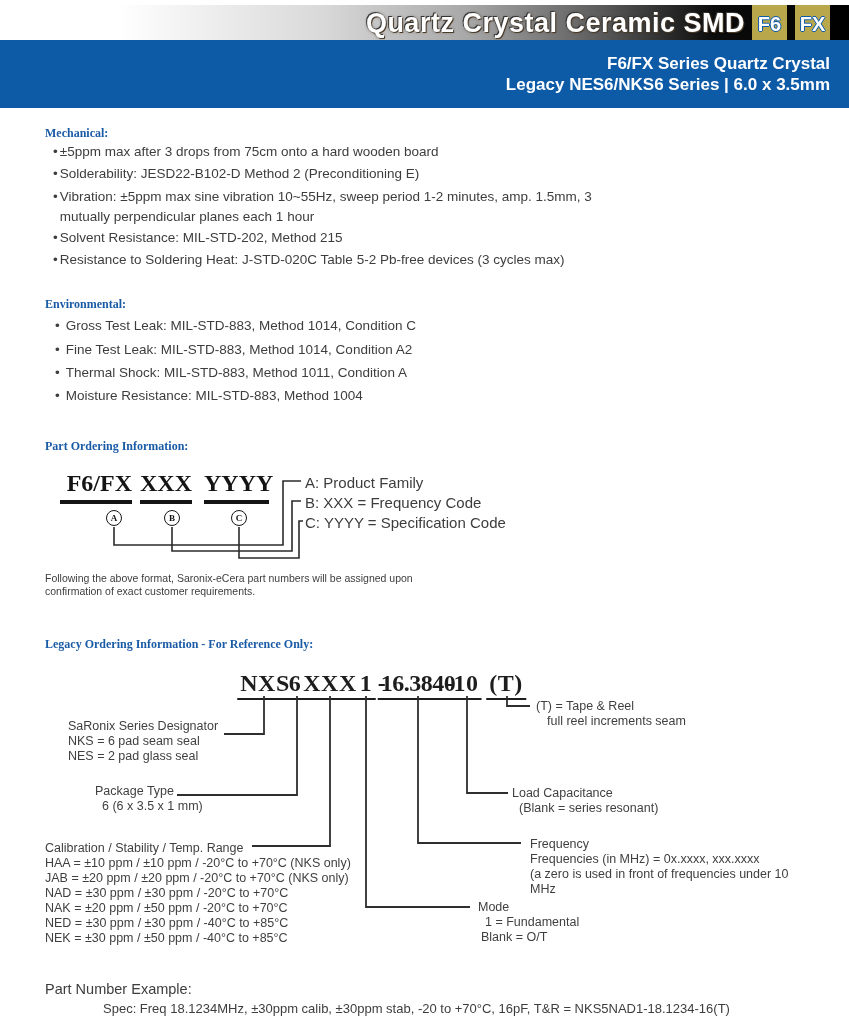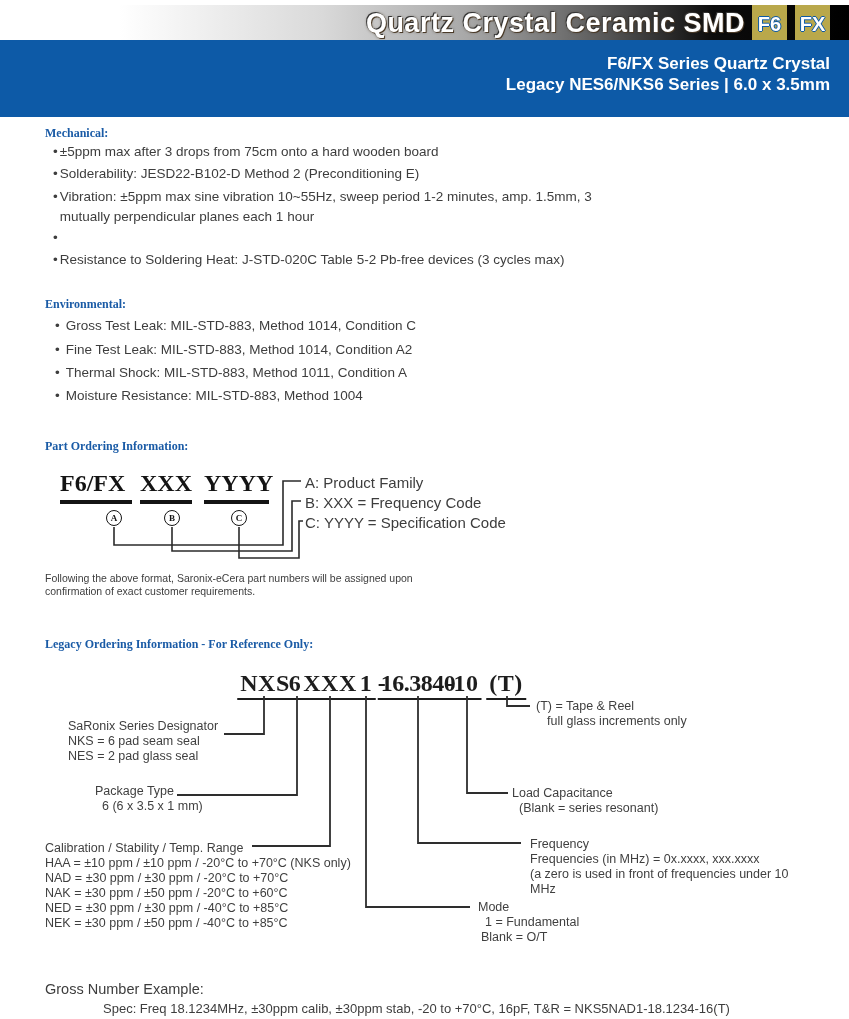--- a/index.html
+++ b/index.html
@@ -10,38 +10,38 @@
   .grad-band { position:absolute; left:0; top:5px; width:849px; height:35px;
     background:linear-gradient(90deg,#ffffff 0%,#ffffff 14%,#d9d9d9 38%,#a8a8a8 55%,#5f5f5f 70%,#0c0c0c 84%,#000 100%); }
   .hdr-title { position:absolute; top:8px; right:104px; font-size:27px; font-weight:bold;
     color:#ffffff; letter-spacing:.5px;
     text-shadow:1px 1px 0 #4a3a28, -1px -1px 0 #333, 0 0 3px rgba(50,35,15,.7);margin-left:16px; }
   .badge { position:absolute; top:5px; width:35px; height:38px; background:#b9a84b;
     display:flex; align-items:center; justify-content:center;
     font-size:20px; font-weight:bold; color:#ffffff;
     text-shadow:1px 0 0 #0d5aa7,-1px 0 0 #0d5aa7,0 1px 0 #0d5aa7,0 -1px 0 #0d5aa7; }
   .badge.f6 { left:752px; } .badge.fx { left:795px; }
-  .blue-bar { position:absolute; left:0; top:40px; width:849px; height:77px; background:#0d5aa7;
+  .blue-bar { position:absolute; left:0; top:40px; width:849px; height:68px; background:#0d5aa7;
     color:#ffffff; font-weight:bold; font-size:17px; line-height:21px;
     text-align:right; padding:13px 19px 0 0; }
 
   
   .sec-head { position:absolute; left:45px; font-family:"Liberation Serif", serif;
     font-weight:bold; font-size:12px; color:#1a5ba6; }
 
   
   .bullet-item { position:absolute; display:flex; color:#3d3d3d; font-size:13.5px; line-height:20px; }
   .bullet-item .blt { flex:0 0 auto; }
   .bullet-item .txt { white-space:pre-line; }
   .mech .blt { margin-right:2px; }
   .env  .blt { margin-right:6px; }
 
   
   .po-seg { position:absolute; top:470px; font-family:"Liberation Serif", serif; font-weight:bold;
-    font-size:24px; color:#141414; text-align:left; border-bottom:4px solid #141414;
+    font-size:24px; color:#141414; text-align:right; border-bottom:4px solid #141414;
     padding-bottom:3px; white-space:nowrap; }
   .po-circle { position:absolute; width:16px; height:16px; border:1.7px solid #141414; border-radius:50%;
     display:flex; align-items:center; justify-content:center;
     font-family:"Liberation Serif", serif; font-size:9px; font-weight:bold; color:#141414; background:#fff; }
   .po-legend { position:absolute; left:305px; font-size:15px; color:#3d3d3d; white-space:nowrap; }
   .note { position:absolute; left:45px; font-size:10.5px; color:#3d3d3d; line-height:12.5px; }
 
   
   .lg-seg { position:absolute; top:670px; transform:translateX(-50%); white-space:nowrap;
     font-family:"Liberation Serif", serif; font-weight:bold; font-size:24px; color:#1d1d1d;
@@ -79,20 +79,21 @@
     <span class="blt">•</span>
     <span class="txt">Solderability: JESD22-B102-D Method 2 (Preconditioning E)</span>
   </div>
   <div class="bullet-item mech" style="left:53px; top:187px; width:680px;">
     <span class="blt">•</span>
     <span class="txt">Vibration: ±5ppm max sine vibration 10~55Hz, sweep period 1-2 minutes, amp. 1.5mm, 3
 mutually perpendicular planes each 1 hour</span>
   </div>
   <div class="bullet-item mech" style="left:53px; top:228px; width:660px;">
     <span class="blt">•</span>
+    <span class="txt">Solvent Resistance: MIL-STD-202, Method 215</span>
   </div>
   <div class="bullet-item mech" style="left:53px; top:250px; width:680px;">
     <span class="blt">•</span>
     <span class="txt">Resistance to Soldering Heat: J-STD-020C Table 5-2 Pb-free devices (3 cycles max)</span>
   </div>
 
   <div class="sec-head" style="top:297px;">Environmental:</div>
   <div class="bullet-item env" style="left:55px; top:316px;">
     <span class="blt">•</span>
     <span class="txt">Gross Test Leak: MIL-STD-883, Method 1014, Condition C</span>
@@ -168,22 +169,23 @@
   </div>
 
   <div class="lbl" style="left:95px; top:784px;">
     <div>Package Type</div>
     <div class="ind">6 (6 x 3.5 x 1 mm)</div>
   </div>
 
   <div class="lbl" style="left:45px; top:841px;">
     <div>Calibration / Stability / Temp. Range</div>
     <div>HAA = ±10 ppm / ±10 ppm / -20°C to +70°C (NKS only)</div>
+    <div>JAB = ±20 ppm / ±20 ppm / -20°C to +70°C (NKS only)</div>
     <div>NAD = ±30 ppm / ±30 ppm / -20°C to +70°C</div>
-    <div>NAK = ±30 ppm / ±50 ppm / -20°C to +60°C</div>
+    <div>NAK = ±20 ppm / ±50 ppm / -20°C to +70°C</div>
     <div>NED = ±30 ppm / ±30 ppm / -40°C to +85°C</div>
     <div>NEK = ±30 ppm / ±50 ppm / -40°C to +85°C</div>
   </div>
 
   <div class="lbl" style="left:478px; top:900px;">
     <div>Mode</div>
     <div class="ind">1 = Fundamental</div>
     <div class="ind" style="padding-left:3px;">Blank = O/T</div>
   </div>
 
@@ -194,19 +196,19 @@
     <div>MHz</div>
   </div>
 
   <div class="lbl" style="left:512px; top:786px;">
     <div>Load Capacitance</div>
     <div class="ind">(Blank = series resonant)</div>
   </div>
 
   <div class="lbl" style="left:536px; top:699px;">
     <div>(T) = Tape &amp; Reel</div>
-    <div class="ind" style="padding-left:11px;">full glass increments only</div>
-  </div>
-
-  <div class="ex-head">Gross Number Example:</div>
+    <div class="ind" style="padding-left:11px;">full reel increments seam</div>
+  </div>
+
+  <div class="ex-head">Part Number Example:</div>
   <div class="ex-spec">Spec: Freq 18.1234MHz, ±30ppm calib, ±30ppm stab, -20 to +70°C, 16pF, T&amp;R  = NKS5NAD1-18.1234-16(T)</div>
 
 </div>
 
 </body></html>

